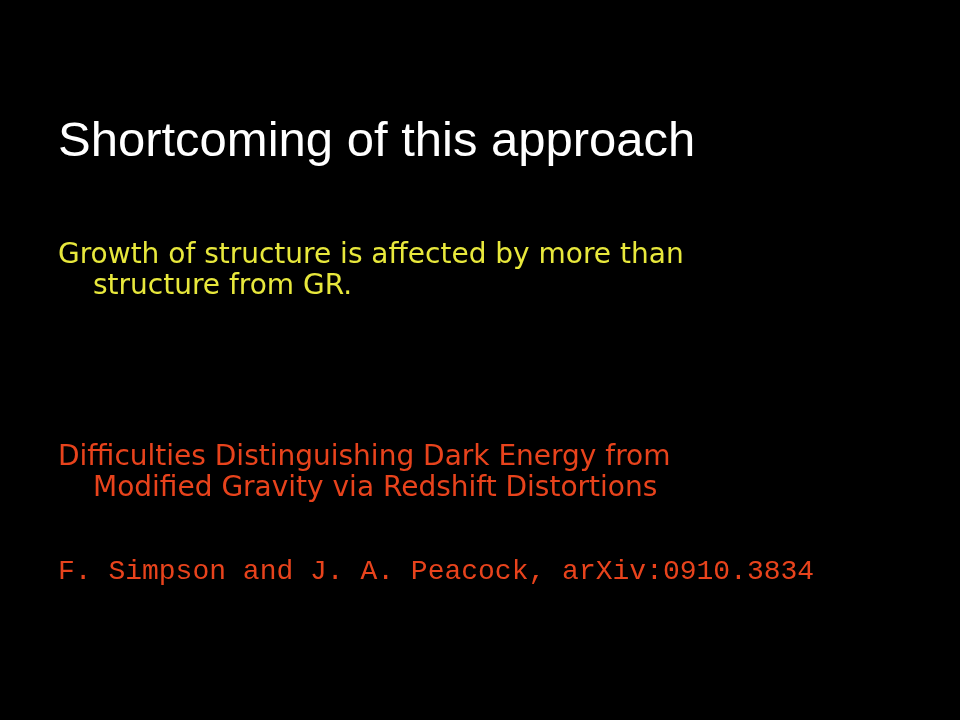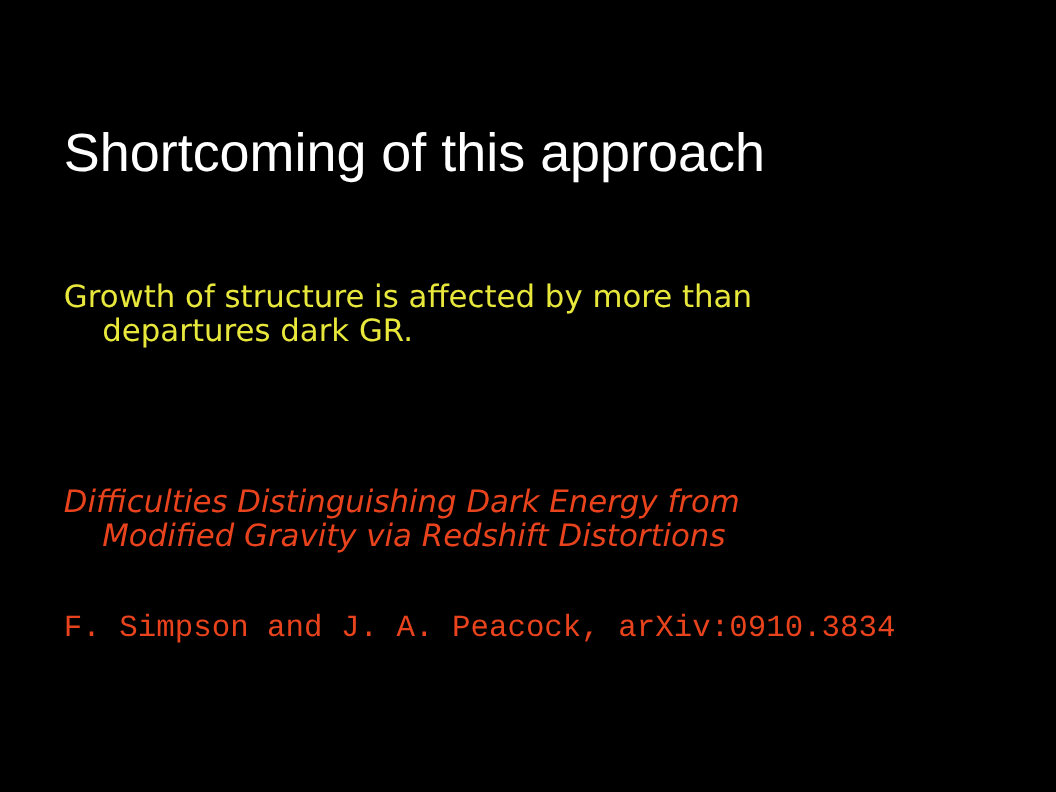--- a/index.html
+++ b/index.html
@@ -29,35 +29,35 @@
   .para {
     position: absolute;
     left: 58px;
     font-size: 28px;
     line-height: 31px;
     white-space: nowrap;
   }
   .para .wrap-indent {
     padding-left: 35px;
   }
-  .p1 { top: 254px; }
+  .p1 { top: 238px; }
   .p2 { top: 351px; }
-  .p3 { top: 440px; font-style: italic; }
+  .p3 { top: 440px; }
   .p4 { top: 556px; }
 </style>
 </head>
 <body>
 
 <div class="slide">
 
   <div class="slide-title">Shortcoming of this approach</div>
 
   <div class="para p1" style="color: rgb(232, 232, 60);">
     <div>Growth of structure is affected by more than</div>
-    <div class="wrap-indent">departures dark GR.</div>
+    <div class="wrap-indent">structure from GR.</div>
   </div>
 
 
   <div class="para p3" style="color: rgb(232, 67, 28);">
     <div>Difficulties Distinguishing Dark Energy from</div>
     <div class="wrap-indent">Modified Gravity via Redshift Distortions</div>
   </div>
 
   <div class="para p4" style="color: rgb(232, 67, 28); font-family: Liberation Mono, monospace;">
     <div>F. Simpson and J. A. Peacock, arXiv:0910.3834</div>

